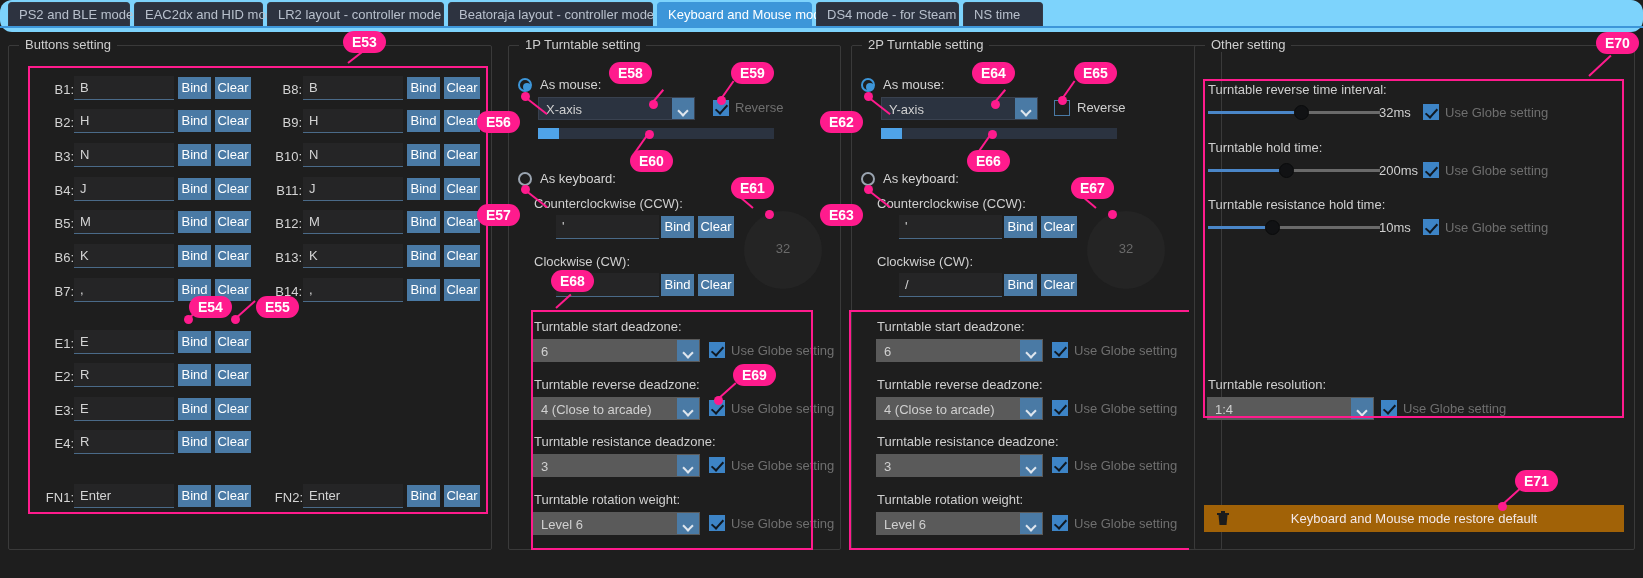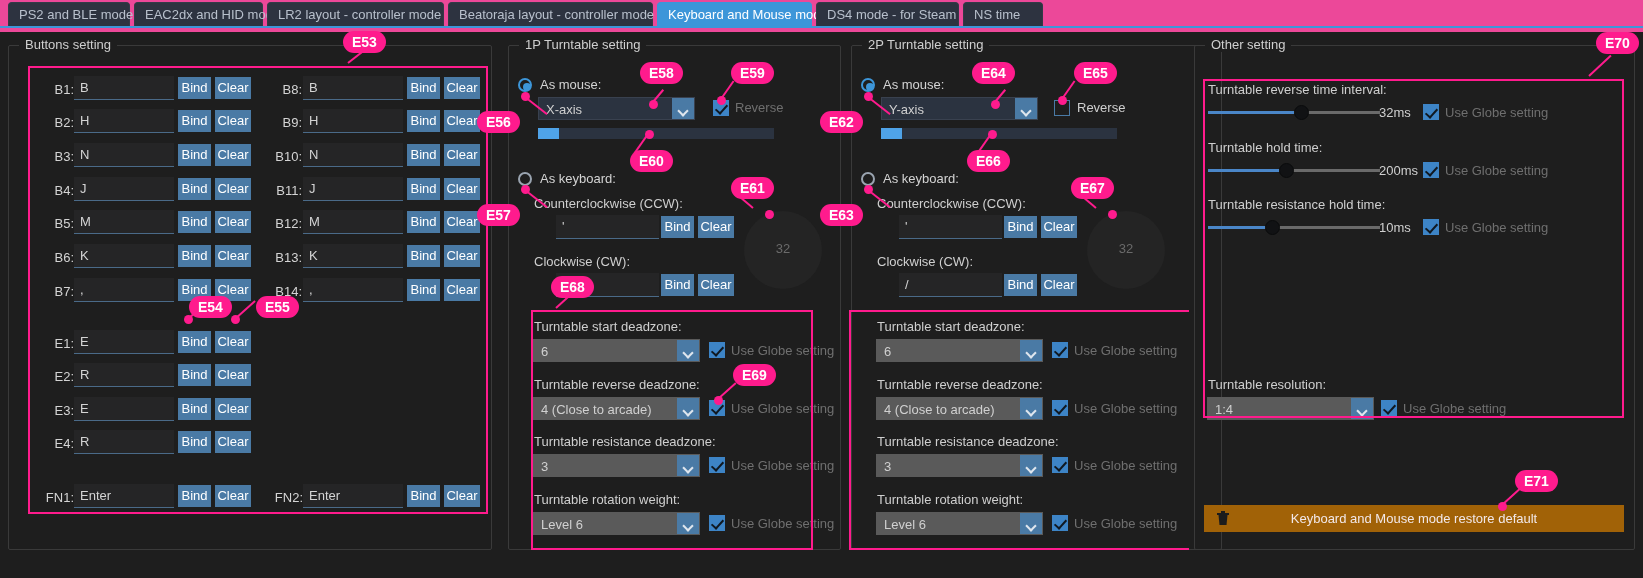--- a/index.html
+++ b/index.html
@@ -5,21 +5,21 @@
   * { box-sizing: border-box; margin: 0; padding: 0; }
   html, body {
     width: 1643px; height: 578px;
     background: #1e1e1e;
     font-family: "Liberation Sans", sans-serif;
     overflow: hidden;
   }
   body { position: relative; color: #d4d4d4; font-size: 13px; }
 
   
-  .tabbar { position:absolute; left:0; top:0; width:1643px; height:32px; background:#ec4899; }
+  .tabbar { position:absolute; left:0; top:0; width:1643px; height:32px; background:#7dd3fc;border-radius:12px; }
   .tab {
     position:absolute; top:2px; height:24px; line-height:24px;
     background:#2d3340; color:#b8c0cc; font-size:13px;
     padding:0 10px; border-radius:4px 4px 0 0; white-space:nowrap;
     border:1px solid #333a47; border-bottom:none;
   }
   .tab.active { background:#3d96d9; color:#ffffff; border-color:#3d96d9; }
   .tabline { position:absolute; left:0; top:26px; width:1643px; height:2px; background:#3d96d9; }
 
   
@@ -420,21 +420,21 @@
 <div class="dot" style="left:521px;top:92px;"></div>
 <div class="lead" style="left:525px;top:96px;width:28px;transform:rotate(38deg);"></div>
 <div class="badge" style="left:477px;top:111px;">E56</div>
 
 <div class="dot" style="left:521px;top:185px;"></div>
 <div class="lead" style="left:525px;top:189px;width:28px;transform:rotate(38deg);"></div>
 <div class="badge" style="left:477px;top:204px;">E57</div>
 
 <div class="dot" style="left:649px;top:100px;"></div>
 <div class="lead" style="left:653px;top:101px;width:16px;transform:rotate(-50deg);"></div>
-<div class="badge" style="left:640px;top:62px;">E58</div>
+<div class="badge" style="left:609px;top:62px;">E58</div>
 
 <div class="dot" style="left:717px;top:96px;"></div>
 <div class="lead" style="left:721px;top:98px;width:22px;transform:rotate(-55deg);"></div>
 <div class="badge" style="left:731px;top:62px;">E59</div>
 
 <div class="dot" style="left:645px;top:130px;"></div>
 <div class="lead" style="left:648px;top:133px;width:24px;transform:rotate(125deg);"></div>
 <div class="badge" style="left:630px;top:150px;">E60</div>
 
 <div class="dot" style="left:765px;top:210px;"></div>
@@ -460,21 +460,21 @@
 <div class="dot" style="left:988px;top:130px;"></div>
 <div class="lead" style="left:991px;top:133px;width:24px;transform:rotate(125deg);"></div>
 <div class="badge" style="left:967px;top:150px;">E66</div>
 
 <div class="dot" style="left:1108px;top:210px;"></div>
 <div class="lead" style="left:1096px;top:207px;width:22px;transform:rotate(-140deg);"></div>
 <div class="badge" style="left:1071px;top:177px;">E67</div>
 
 <div class="hl" style="left:531px;top:310px;width:282px;height:240px;"></div>
 <div class="lead" style="left:556px;top:307px;width:20px;transform:rotate(-42deg);"></div>
-<div class="badge" style="left:551px;top:276px;">E68</div>
+<div class="badge" style="left:551px;top:270px;">E68</div>
 
 <div class="dot" style="left:714px;top:396px;"></div>
 <div class="lead" style="left:718px;top:398px;width:24px;transform:rotate(-42deg);"></div>
 <div class="badge" style="left:733px;top:364px;">E69</div>
 
 <div class="hl" style="left:849px;top:310px;width:340px;height:240px;border-right:none;"></div>
 
 <div class="hl" style="left:1203px;top:79px;width:421px;height:339px;"></div>
 <div class="lead" style="left:1589px;top:75px;width:30px;transform:rotate(-43deg);"></div>
 <div class="badge" style="left:1596px;top:32px;">E70</div>

